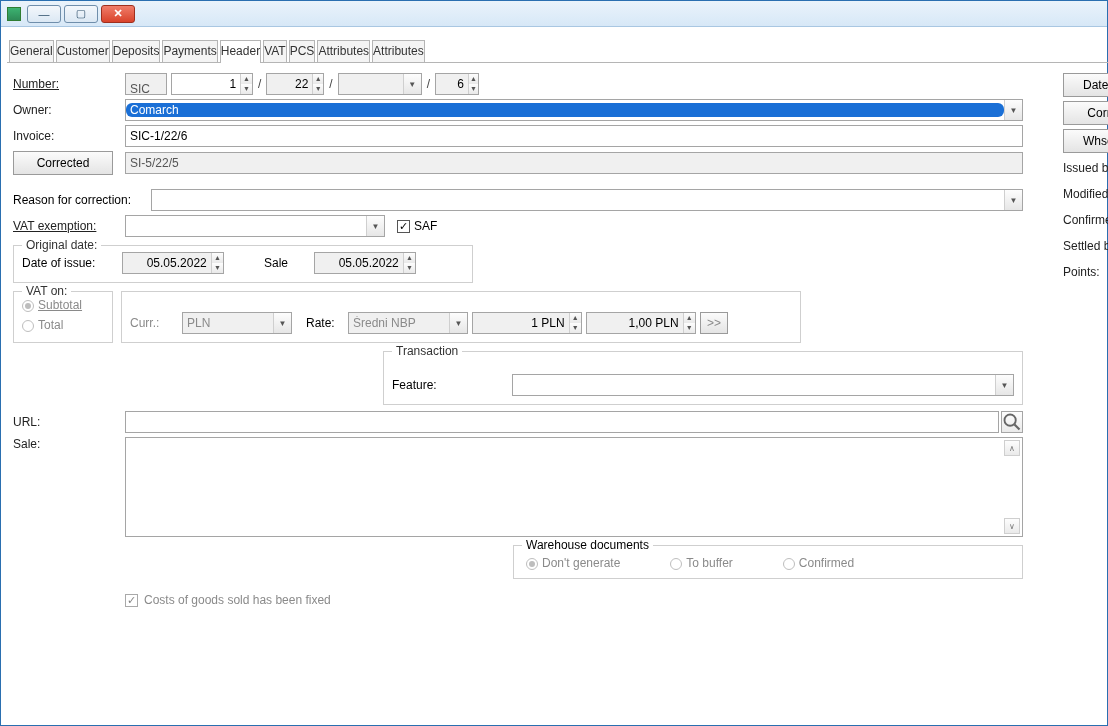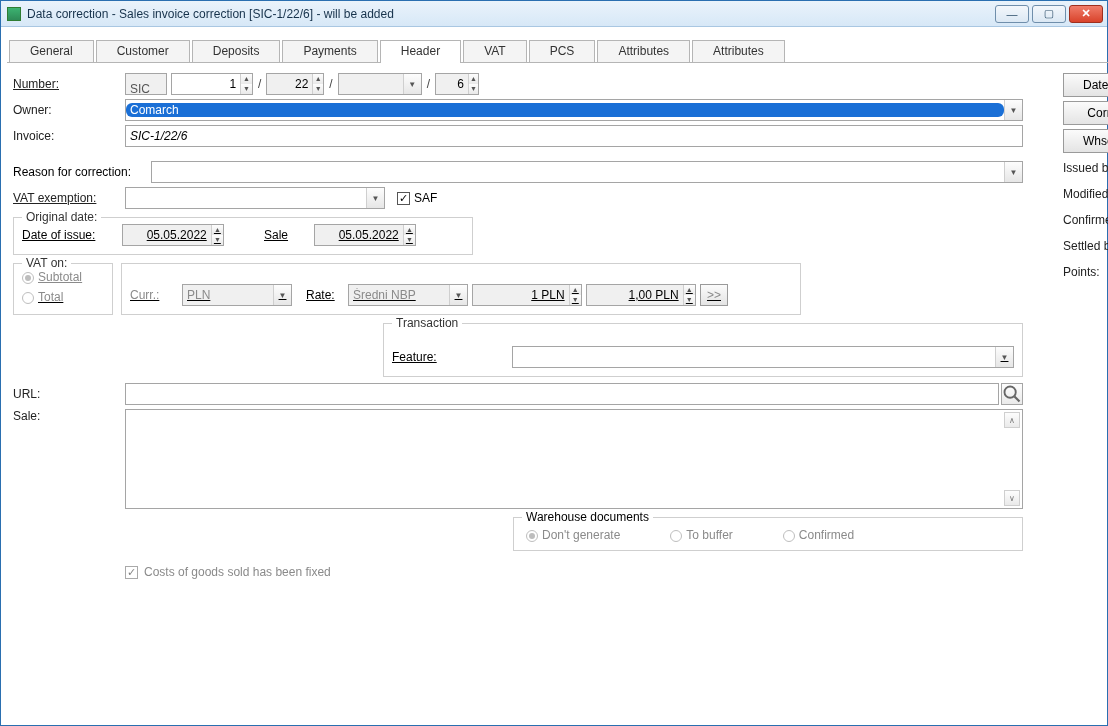--- a/index.html
+++ b/index.html
@@ -8,21 +8,21 @@
   .titlebar { height: 26px; background: linear-gradient(#eaf3fb, #d7e8f7); display: flex; align-items: center; padding: 0 4px; border-bottom: 1px solid #a9c7e2; }
   .titlebar .app-icon { width: 14px; height: 14px; margin: 0 6px 0 2px; background: linear-gradient(#3cb371,#2e8b57); border:1px solid #2e7d32;}
   .titlebar .title { color: #16324b; font-weight: normal; flex: 1; white-space: nowrap; }
   .win-controls { display: flex; gap: 3px; }
   .win-btn { width: 34px; height: 18px; border: 1px solid #6f8eab; border-radius: 3px; background: linear-gradient(#f3f7fb,#dbe8f4); display: flex; align-items: center; justify-content: center; color:#2a4c68; font-size:11px; }
   .win-btn.close { background: linear-gradient(#f07d6a,#d9432b); border-color:#9e2f1e; color:#fff; font-weight:bold; }
   .content { position: absolute; top: 26px; bottom: 0; left: 0; right: 0; display: flex; }
   .main-panel { flex:1; padding: 10px 6px 6px 6px; position: relative;}
 
   .tabs-row { position:relative; display:flex; align-items:flex-end; border-bottom:1px solid #b5b5b5; height:26px; padding-left:2px;}
-  .tab { padding: 3px 20px 4px; border:1px solid #b5b5b5; border-bottom:none; background:#f4f4f4; margin-right:2px; color:#333; }
+  .tab { padding: 3px 0 4px; border:1px solid #b5b5b5; border-bottom:none; background:#f4f4f4; margin-right:2px; color:#333; }
   .tab.active { background:#fff; position:relative; top:1px; padding-bottom:5px; }
   .chk { width:13px; height:13px; border:1px solid #555; display:inline-flex; align-items:center; justify-content:center; background:#fff;}
   .chk.checked::after { content:"✓"; font-size:11px; line-height:11px; color:#000;}
 
   .form-area { padding: 10px 6px 4px 6px; position:relative; }
   .row { display:flex; align-items:center; margin-bottom:4px; min-height:22px;}
   .label { width:112px; color:#222; }
   .underline-label { text-decoration: underline; text-decoration-style: solid; }
   .inp { height:22px; border:1px solid #a5a5a5; background:#fff; padding:8px 4px; }
   .inp.ro { background:#f0f0f0; color:#555;}
@@ -37,21 +37,21 @@
   .combo .cv { flex:1; padding:0 4px; overflow:hidden; white-space:nowrap;}
   .combo .dd { width:18px; height:20px; border-left:1px solid #cfcfcf; background:linear-gradient(#fdfdfd,#e6e6e6); display:flex; align-items:center; justify-content:center; font-size:8px; color:#555;}
   .owner-combo .cv { background:#1a6fd6; color:#fff;border-radius:6px; }
   .btn-raised { height:24px; border:1px solid #9a9a9a; background:linear-gradient(#fbfbfb,#e4e4e4); padding:0 10px; display:inline-flex; align-items:center; justify-content:center;}
   .two-col { display:flex; gap:40px;}
   .leftcol { flex:1; }
   .rightcol { width:290px; }
   .rightcol .row .label { width:auto; flex:1;}
   .rightcol .btn-raised { width:110px; justify-content:center;}
 
-  .fieldset { border:1px solid #cfcfcf; padding:6px 8px 8px; position:relative; margin-top:8px;text-decoration:underline;}
+  .fieldset { border:1px solid #cfcfcf; padding:6px 8px 8px; position:relative; margin-top:8px;}
   .fieldset > .legend { position:absolute; top:-8px; left:8px; background:#fff; padding:0 4px; color:#333;}
   .radio { width:12px; height:12px; border:1px solid #888; border-radius:50%; display:inline-block; margin-right:4px; vertical-align:middle; background:#fff;}
   .radio.sel::after{ content:""; display:block; width:6px; height:6px; background:#888; border-radius:50%; margin:2px;}
   .radio.dis { opacity:0.55; }
   .muted { color:#8a8a8a;}
 
   .info-text { width:100%; height:100px; border:1px solid #a5a5a5; background:#fff; position:relative;}
   .info-text .scroll-up, .info-text .scroll-down { position:absolute; right:2px; width:16px; height:16px; border:1px solid #cfcfcf; background:linear-gradient(#fdfdfd,#eaeaea); font-size:8px; display:flex; align-items:center; justify-content:center; color:#777;}
   .info-text .scroll-up { top:2px;} .info-text .scroll-down { bottom:2px;}
 
@@ -59,21 +59,20 @@
   .wh-box .legend { position:absolute; top:-8px; left:8px; background:#fff; padding:0 4px;}
 
   .search-btn { width:22px; height:22px; border:1px solid #a5a5a5; background:linear-gradient(#fdfdfd,#eaeaea); display:flex; align-items:center; justify-content:center; margin-left:2px;}
 </style>
 </head>
 <body>
 
 <div class="window">
   <div class="titlebar">
     <div class="app-icon"></div>
-    <div class="title">Data correction - Sales invoice correction [SIC-1/22/6]  - will be added</div>
     <div class="win-controls">
       <div class="win-btn">—</div>
       <div class="win-btn">▢</div>
       <div class="win-btn close">✕</div>
     </div>
   </div>
 
   <div class="content">
     <div class="main-panel">
       <div class="tabs-row">
@@ -130,23 +129,29 @@
             <div class="row">
               <span class="label">Owner:</span>
               <span class="combo owner-combo" style="flex:1">
                   <span class="cv">Comarch</span>
                   <span class="dd">▼</span>
                 </span>
             </div>
 
             <div class="row">
               <span class="label">Invoice:</span>
-              <input class="inp" style="flex: 1 1 0%; font-style: italic;" value="SIC-1/22/6">
-            </div>
-
+              <input class="inp" style="flex: 1 1 0%;" value="SIC-1/22/6">
+            </div>
+
+            <div class="row">
+              <span style="width:112px; display:flex;">
+                  <span class="btn-raised" style="width:100px">Corrected</span>
+                </span>
+              <input class="inp ro" style="flex: 1 1 0%;" readonly="" value="SI-5/22/5">
+            </div>
 
             <div style="height:10px"></div>
 
             <div class="row">
               <span style="width:138px">Reason for correction:</span>
               <span class="combo" style="flex:1">
                   <span class="cv"></span>
                   <span class="dd">▼</span>
                 </span>
             </div>

